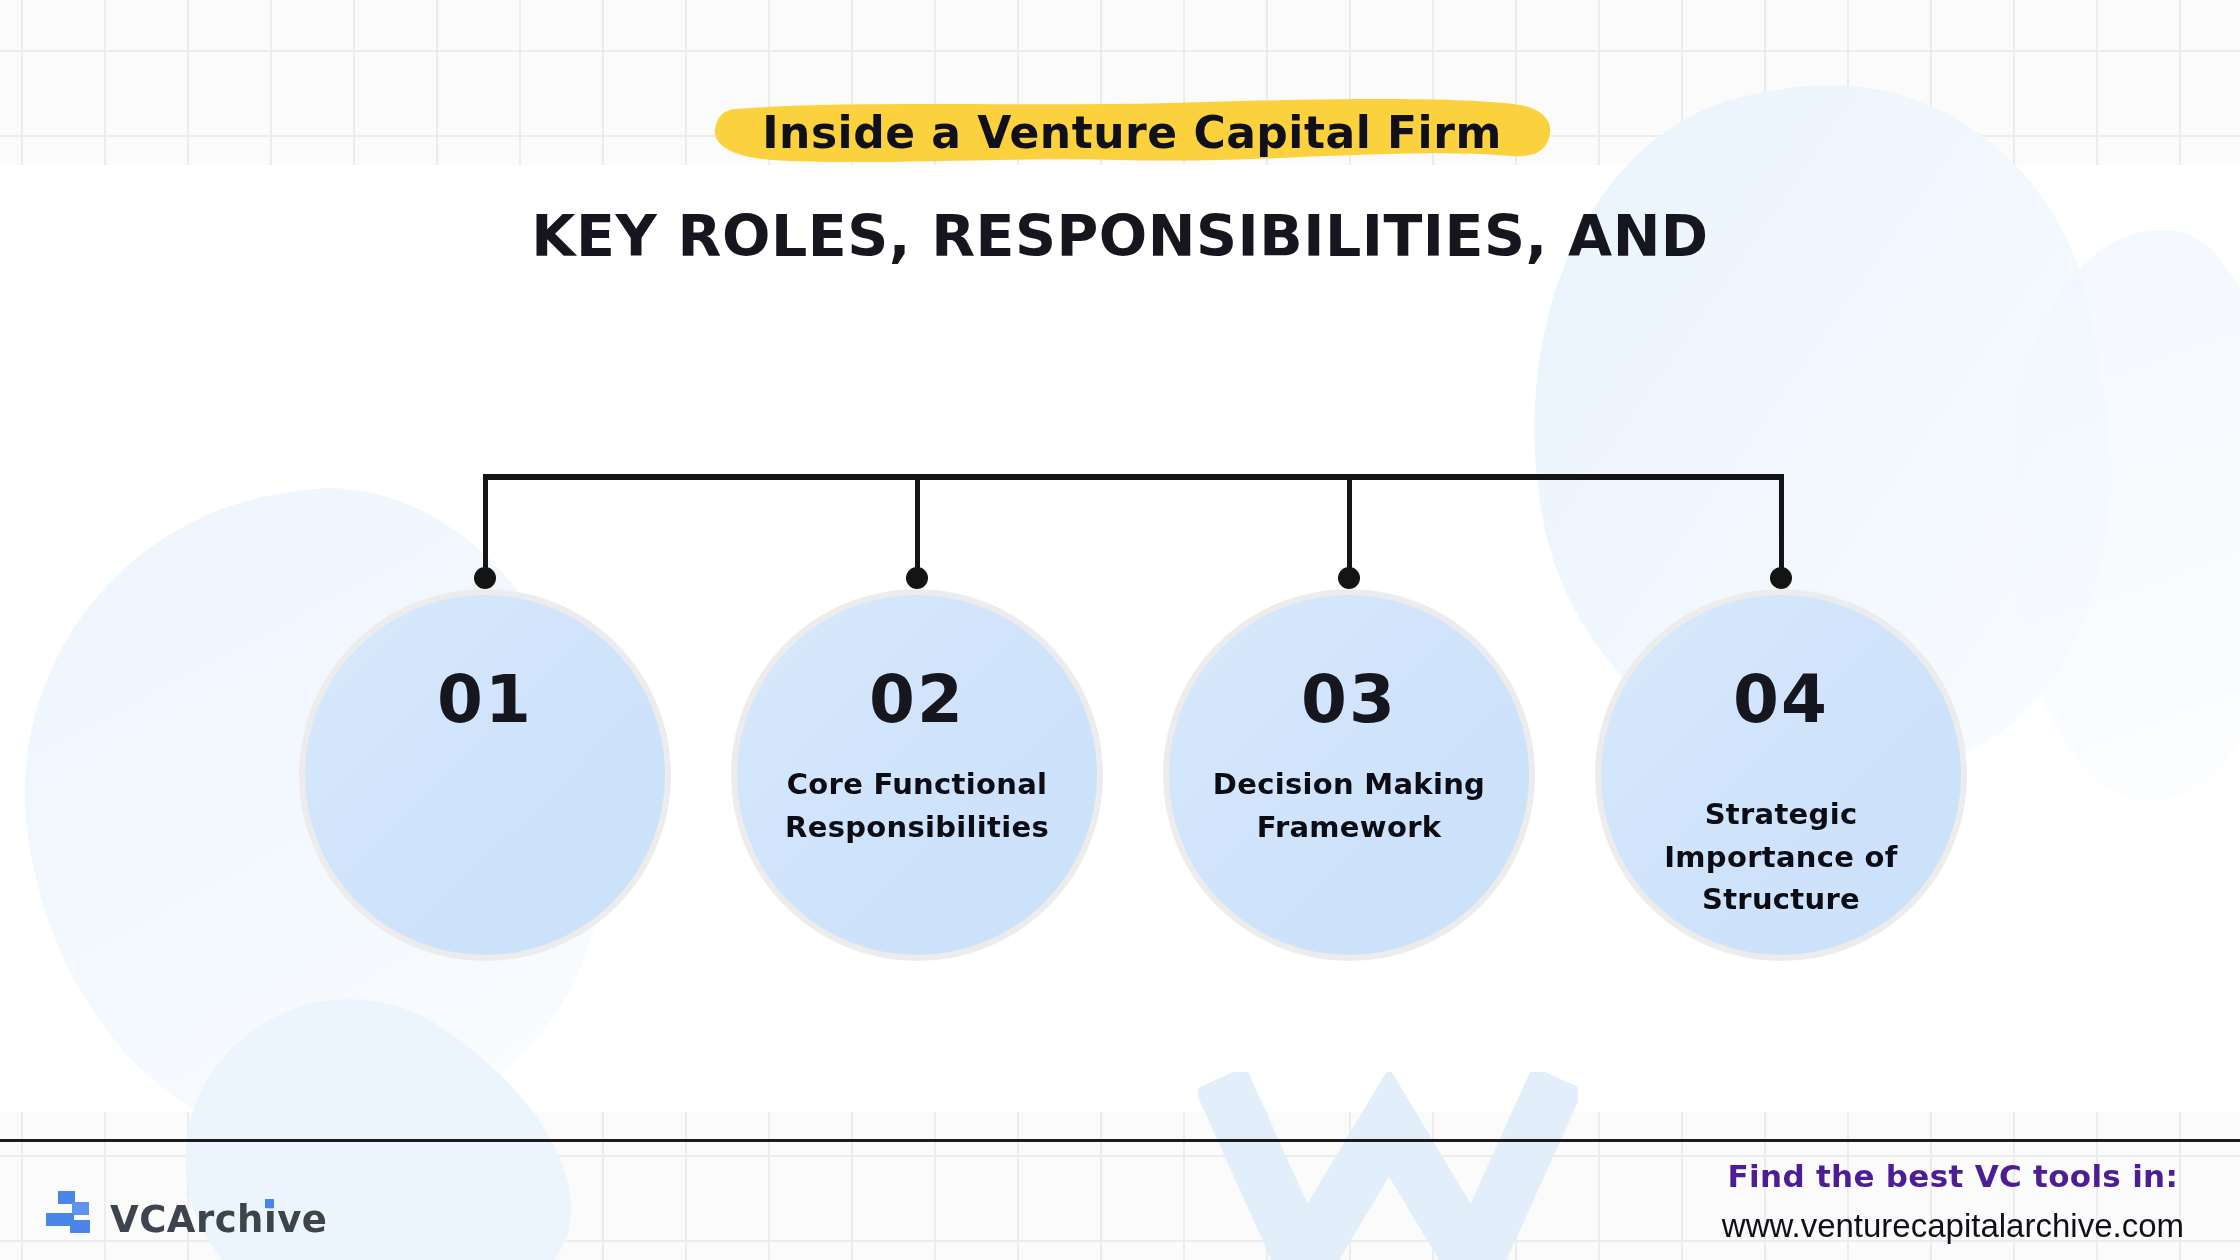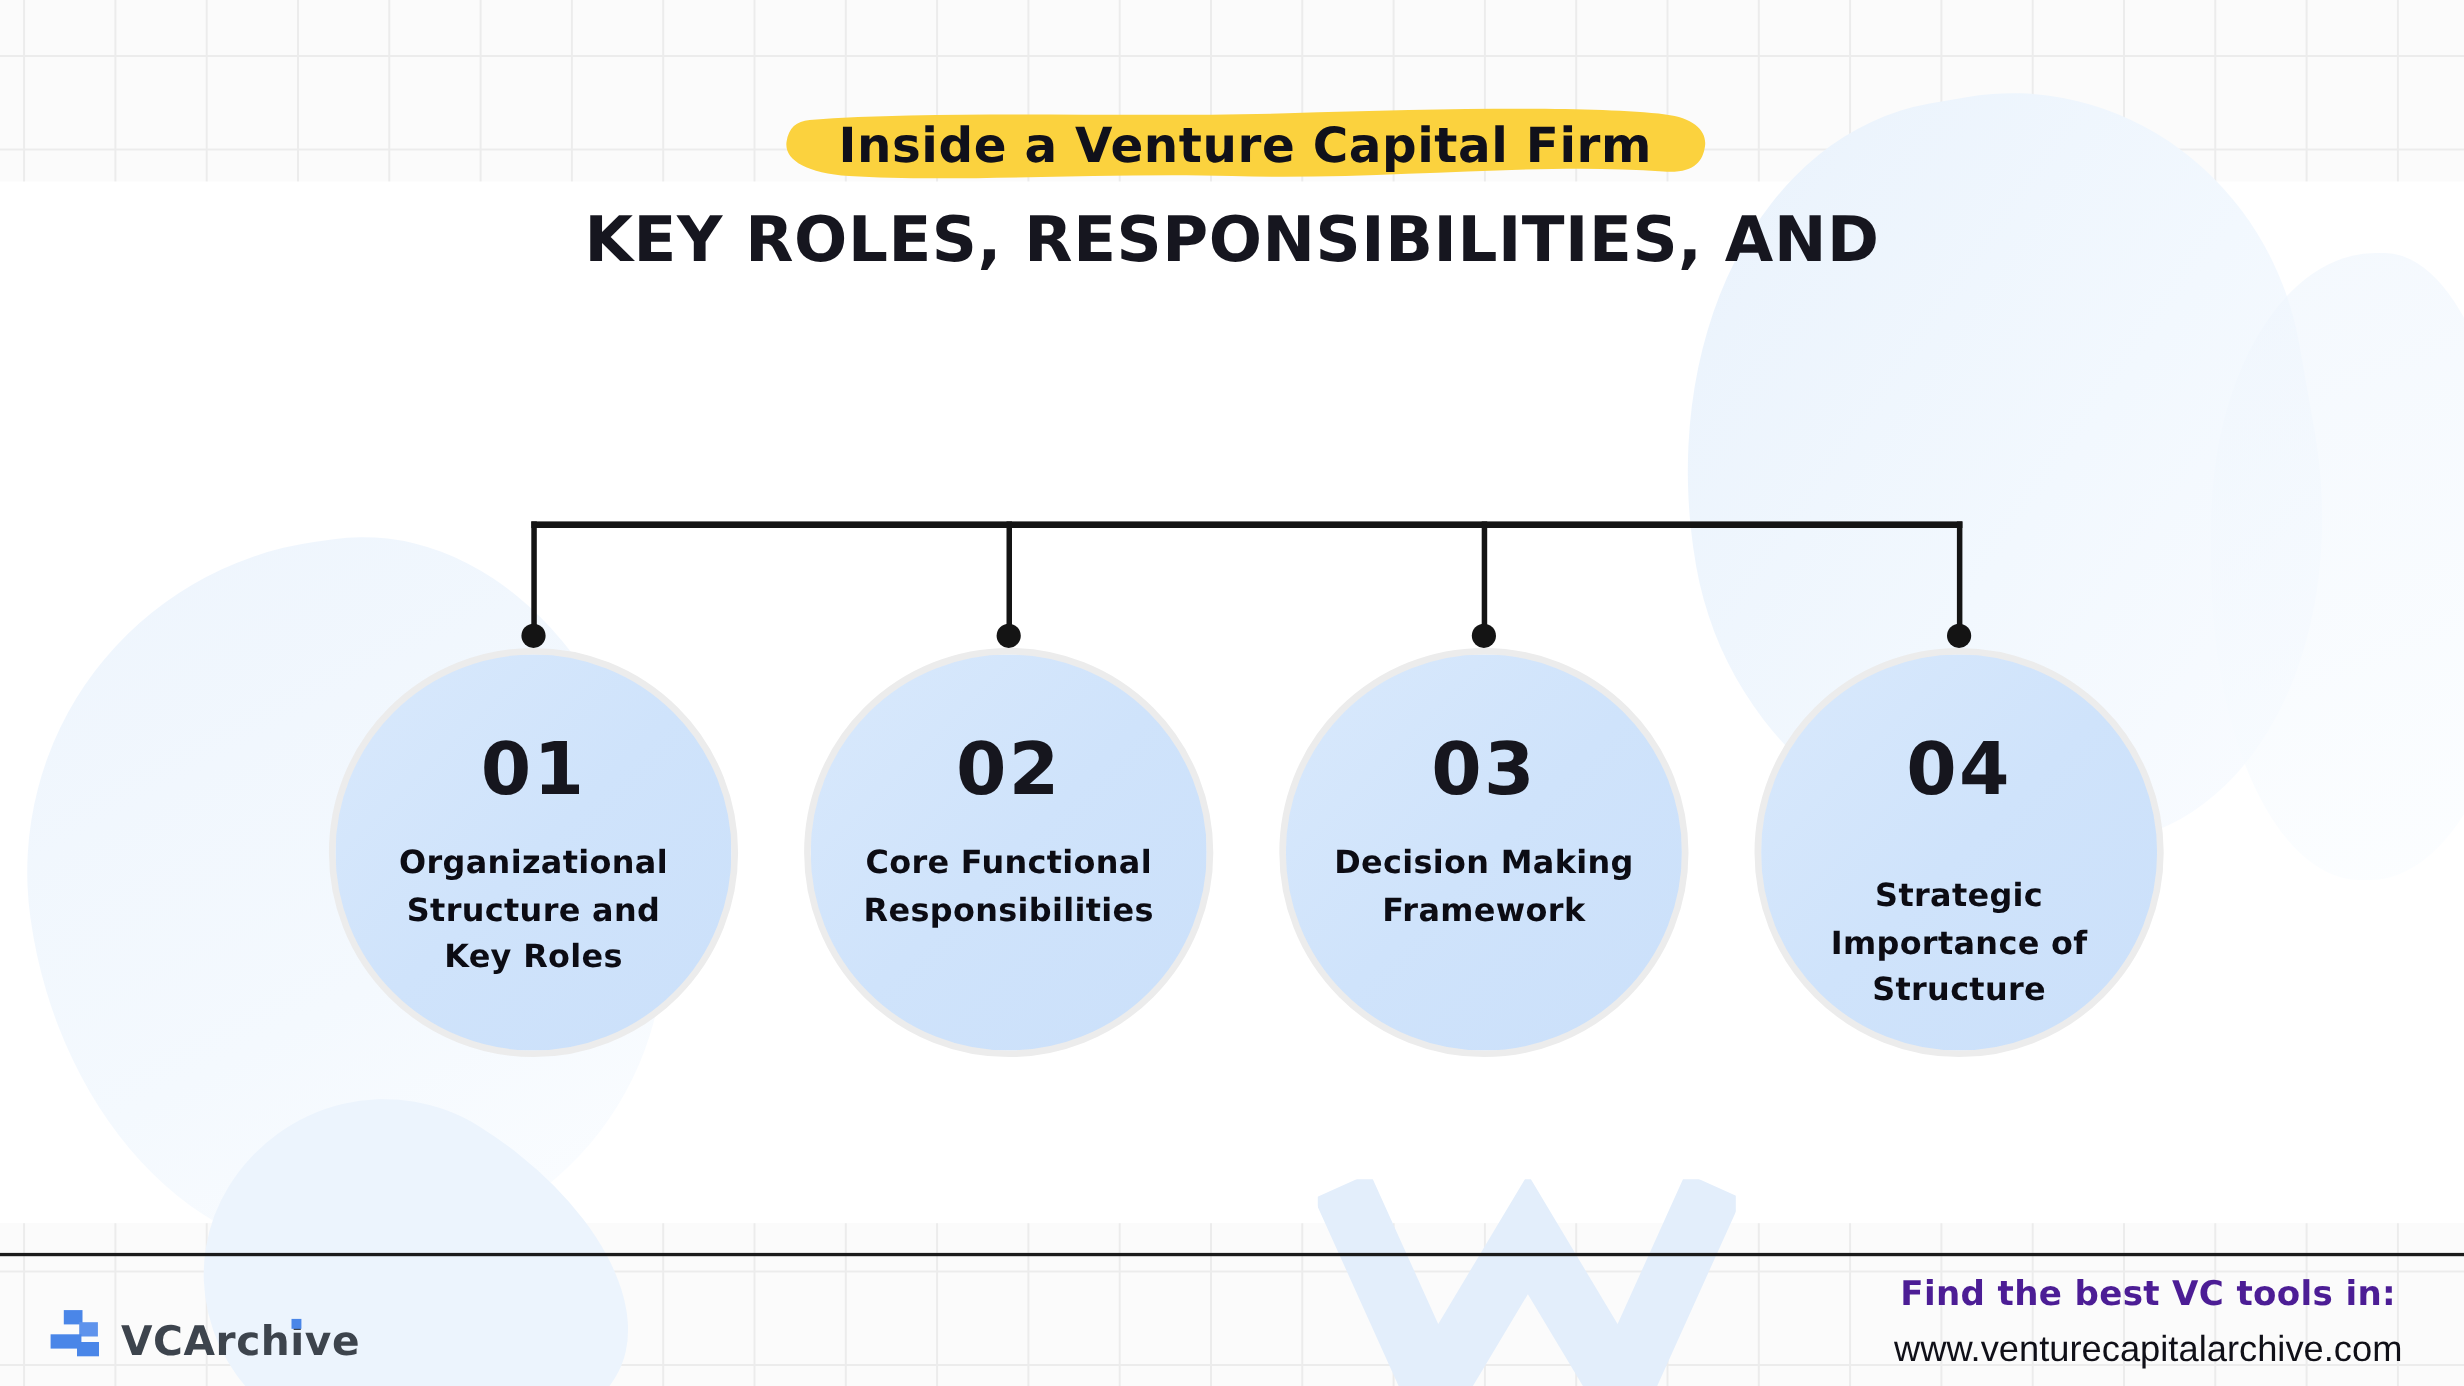--- a/index.html
+++ b/index.html
@@ -72,21 +72,21 @@
   .badge{
     position:absolute;left:50%;top:94px;transform:translateX(-50%);
     width:864px;height:76px;z-index:3;margin-left:12px;
   }
   .badge svg{position:absolute;inset:0;}
   .badge-label{
     position:absolute;inset:0;display:flex;align-items:center;justify-content:center;
     font-size:44px;font-weight:900;color:#10101a;letter-spacing:.5px;
   }
   .main-heading{
-    position:absolute;left:0;top:184px;width:2240px;text-align:center;z-index:3;
+    position:absolute;left:0;top:202px;width:2240px;text-align:center;z-index:3;
     font-size:57px;font-weight:900;color:#16161f;line-height:1.22;letter-spacing:.5px;
   }
   
   .footer-divider{position:absolute;left:0;top:1139px;width:2240px;height:3px;background:#1b1b1b;z-index:3;}
   .brand{position:absolute;left:46px;top:1186px;display:flex;align-items:center;gap:10px;z-index:3;}
   .brand-icon{position:relative;width:54px;height:50px;}
   .brand-icon i{position:absolute;background:#4a86e8;}
   .brand-icon .b1{left:12px;top:2px;width:17px;height:13px;}
   .brand-icon .b2{left:26px;top:13px;width:17px;height:13px;background:#5f93ec;}
   .brand-icon .b3{left:0px;top:24px;width:28px;height:13px;}
@@ -131,23 +131,20 @@
   </svg>
   <div class="badge-label">Inside a Venture Capital Firm</div>
 </div>
 
 <div class="main-heading">
   <div>KEY ROLES, RESPONSIBILITIES, AND</div>
 </div>
 
 <div class="item-circle" style="left:299px;">
   <div class="item-number">01</div>
-  <div class="item-label">Organizational
-Structure and
-Key Roles</div>
 </div>
 <div class="item-circle" style="left:731px;">
   <div class="item-number">02</div>
   <div class="item-label">Core Functional
 Responsibilities</div>
 </div>
 <div class="item-circle" style="left:1163px;">
   <div class="item-number">03</div>
   <div class="item-label">Decision Making
 Framework</div>

